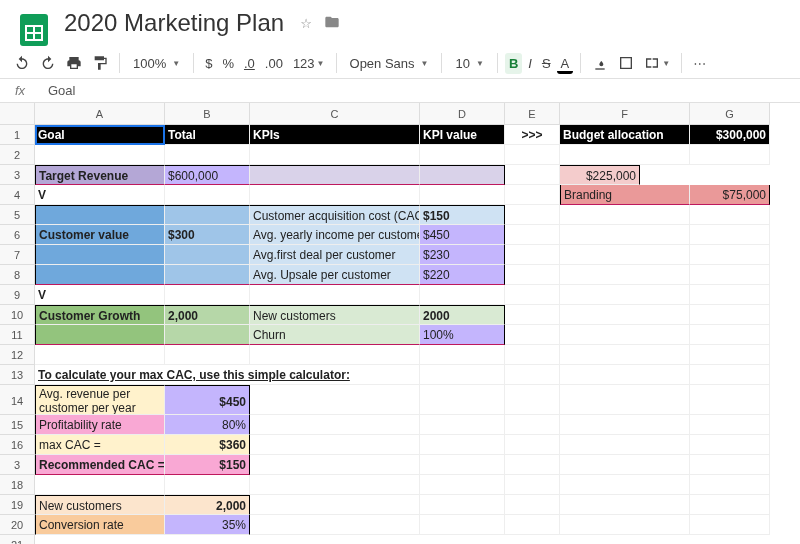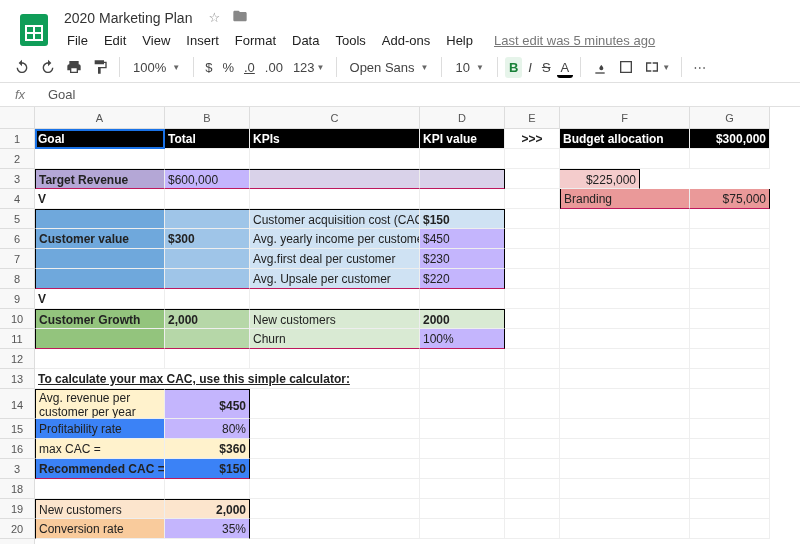--- a/index.html
+++ b/index.html
@@ -2,21 +2,21 @@
 <html><head>
 <meta charset="utf-8">
 <style>
 * { box-sizing: border-box; margin: 0; padding: 0; }
 body { font-family: Arial, sans-serif; font-size: 13px; color: #222; background: #fff; overflow: hidden; width: 800px; height: 544px; }
 .top-header { display: flex; align-items: flex-start; padding: 8px 8px 0 8px; }
 .logo { width: 36px; height: 36px; margin: 4px 8px 0 8px; }
 .logo svg { width: 36px; height: 36px; }
 .title-area { flex: 1; }
 .title-row { display: flex; align-items: center; gap: 12px; }
-.doc-title { font-size: 14px; color: #333; padding: 1px 4px; }
+.doc-title { font-size: 24px; color: #333; padding: 1px 4px; }
 .star-icon, .folder-icon { color: #888; cursor: pointer; }
 .menu-row { display: flex; align-items: center; gap: 2px; font-size: 13px; color: #222; margin-top: 2px; }
 .menu-item { padding: 4px 7px; cursor: pointer; border-radius: 3px; }
 .last-edit { margin-left: 12px; color: #777; text-decoration: underline; font-size: 13px; cursor: pointer; }
 .toolbar { display: flex; align-items: center; gap: 2px; padding: 4px 10px; border-bottom: 1px solid #e0e0e0; font-size: 13px; color: #444; }
 .toolbar .sep { width: 1px; height: 20px; background: #ddd; margin: 0 5px; }
 .tool-btn { padding: 3px 4px; cursor: pointer; border-radius: 3px; display: flex; align-items: center; }
 .zoom, .font-name, .font-size { display: flex; align-items: center; gap: 4px; padding: 2px 6px; cursor: pointer; }
 .dropdown-arrow { font-size: 8px; color: #666; margin-left: 2px; }
 .bold-active { background: #e6f4ea; color: #188038; font-weight: bold; }
@@ -34,21 +34,21 @@
 .cell { height: 20px; border-right: 1px solid #eee; border-bottom: 1px solid #eee; padding: 0 3px; font-size: 12px; line-height: 20px; white-space: nowrap; overflow: hidden; }
 .wA { width: 130px; } .wB { width: 85px; } .wC { width: 170px; } .wD { width: 85px; } .wE { width: 55px; } .wF { width: 130px; } .wG { width: 80px; }
 .hdr-black { background: #000; color: #fff; font-weight: bold; }
 .selected { outline: 2px solid #1a73e8; outline-offset: -2px; }
 .right { text-align: right; }
 .bold { font-weight: bold; }
 .under { text-decoration: underline; }
 .purple-l { background: #d9d2e9; } .purple-m { background: #b4a7d6; }
 .blue-l { background: #cfe2f3; } .blue-m { background: #9fc5e8; } .blue-d { background: #6fa8dc; }
 .green-l { background: #d9ead3; } .green-m { background: #b6d7a8; } .green-d { background: #93c47d; }
-.yellow-l { background: #fff2cc; } .yellow-m { background: #3b82f6; }
+.yellow-l { background: #fff2cc; } .yellow-m { background: #f9a8d4; }
 .orange-l { background: #fce5cd; } .orange-m { background: #f9cb9c; }
 .pink-l { background: #f4cccc; } .pink-m { background: #ea9999; }
 .gray-l { background: #c4b5fd; }
 .b-left { border-left: 1px solid #000; } .b-right { border-right: 1px solid #000; } .b-top { border-top: 1px solid #000; } .b-bottom { border-bottom: 1px solid #be185d; }
 .h30 { height: 30px; line-height: 14px; padding-top: 1px; }
 .row-h.h30 { height: 30px; line-height: 30px; }
 </style>
 </head>
 <body>
 
@@ -63,32 +63,20 @@
   </div>
   <div class="title-area">
     <div class="title-row">
       <span class="doc-title">2020 Marketing Plan</span>
       <span class="star-icon">☆</span>
       <span class="folder-icon">
         <svg width="16" height="16" viewBox="0 0 24 24">
             <path fill="#888" d="M10 4H4c-1.1 0-2 .9-2 2v12c0 1.1.9 2 2 2h16c1.1 0 2-.9 2-2V8c0-1.1-.9-2-2-2h-8l-2-2z"></path>
           </svg>
       </span>
-    </div>
-    <div class="menu-row">
-      <span class="menu-item">File</span>
-      <span class="menu-item">Edit</span>
-      <span class="menu-item">View</span>
-      <span class="menu-item">Insert</span>
-      <span class="menu-item">Format</span>
-      <span class="menu-item">Data</span>
-      <span class="menu-item">Tools</span>
-      <span class="menu-item">Add-ons</span>
-      <span class="menu-item">Help</span>
-      <span class="last-edit">Last edit was 5 minutes ago</span>
     </div>
   </div>
 </div>
 
 <div class="toolbar">
   <span class="tool-btn">
       <svg width="16" height="16" viewBox="0 0 24 24">
         <path fill="#444" d="M12 5V1L7 6l5 5V7c3.3 0 6 2.7 6 6s-2.7 6-6 6-6-2.7-6-6H4c0 4.4 3.6 8 8 8s8-3.6 8-8-3.6-8-8-8z"></path>
       </svg>
     </span>

